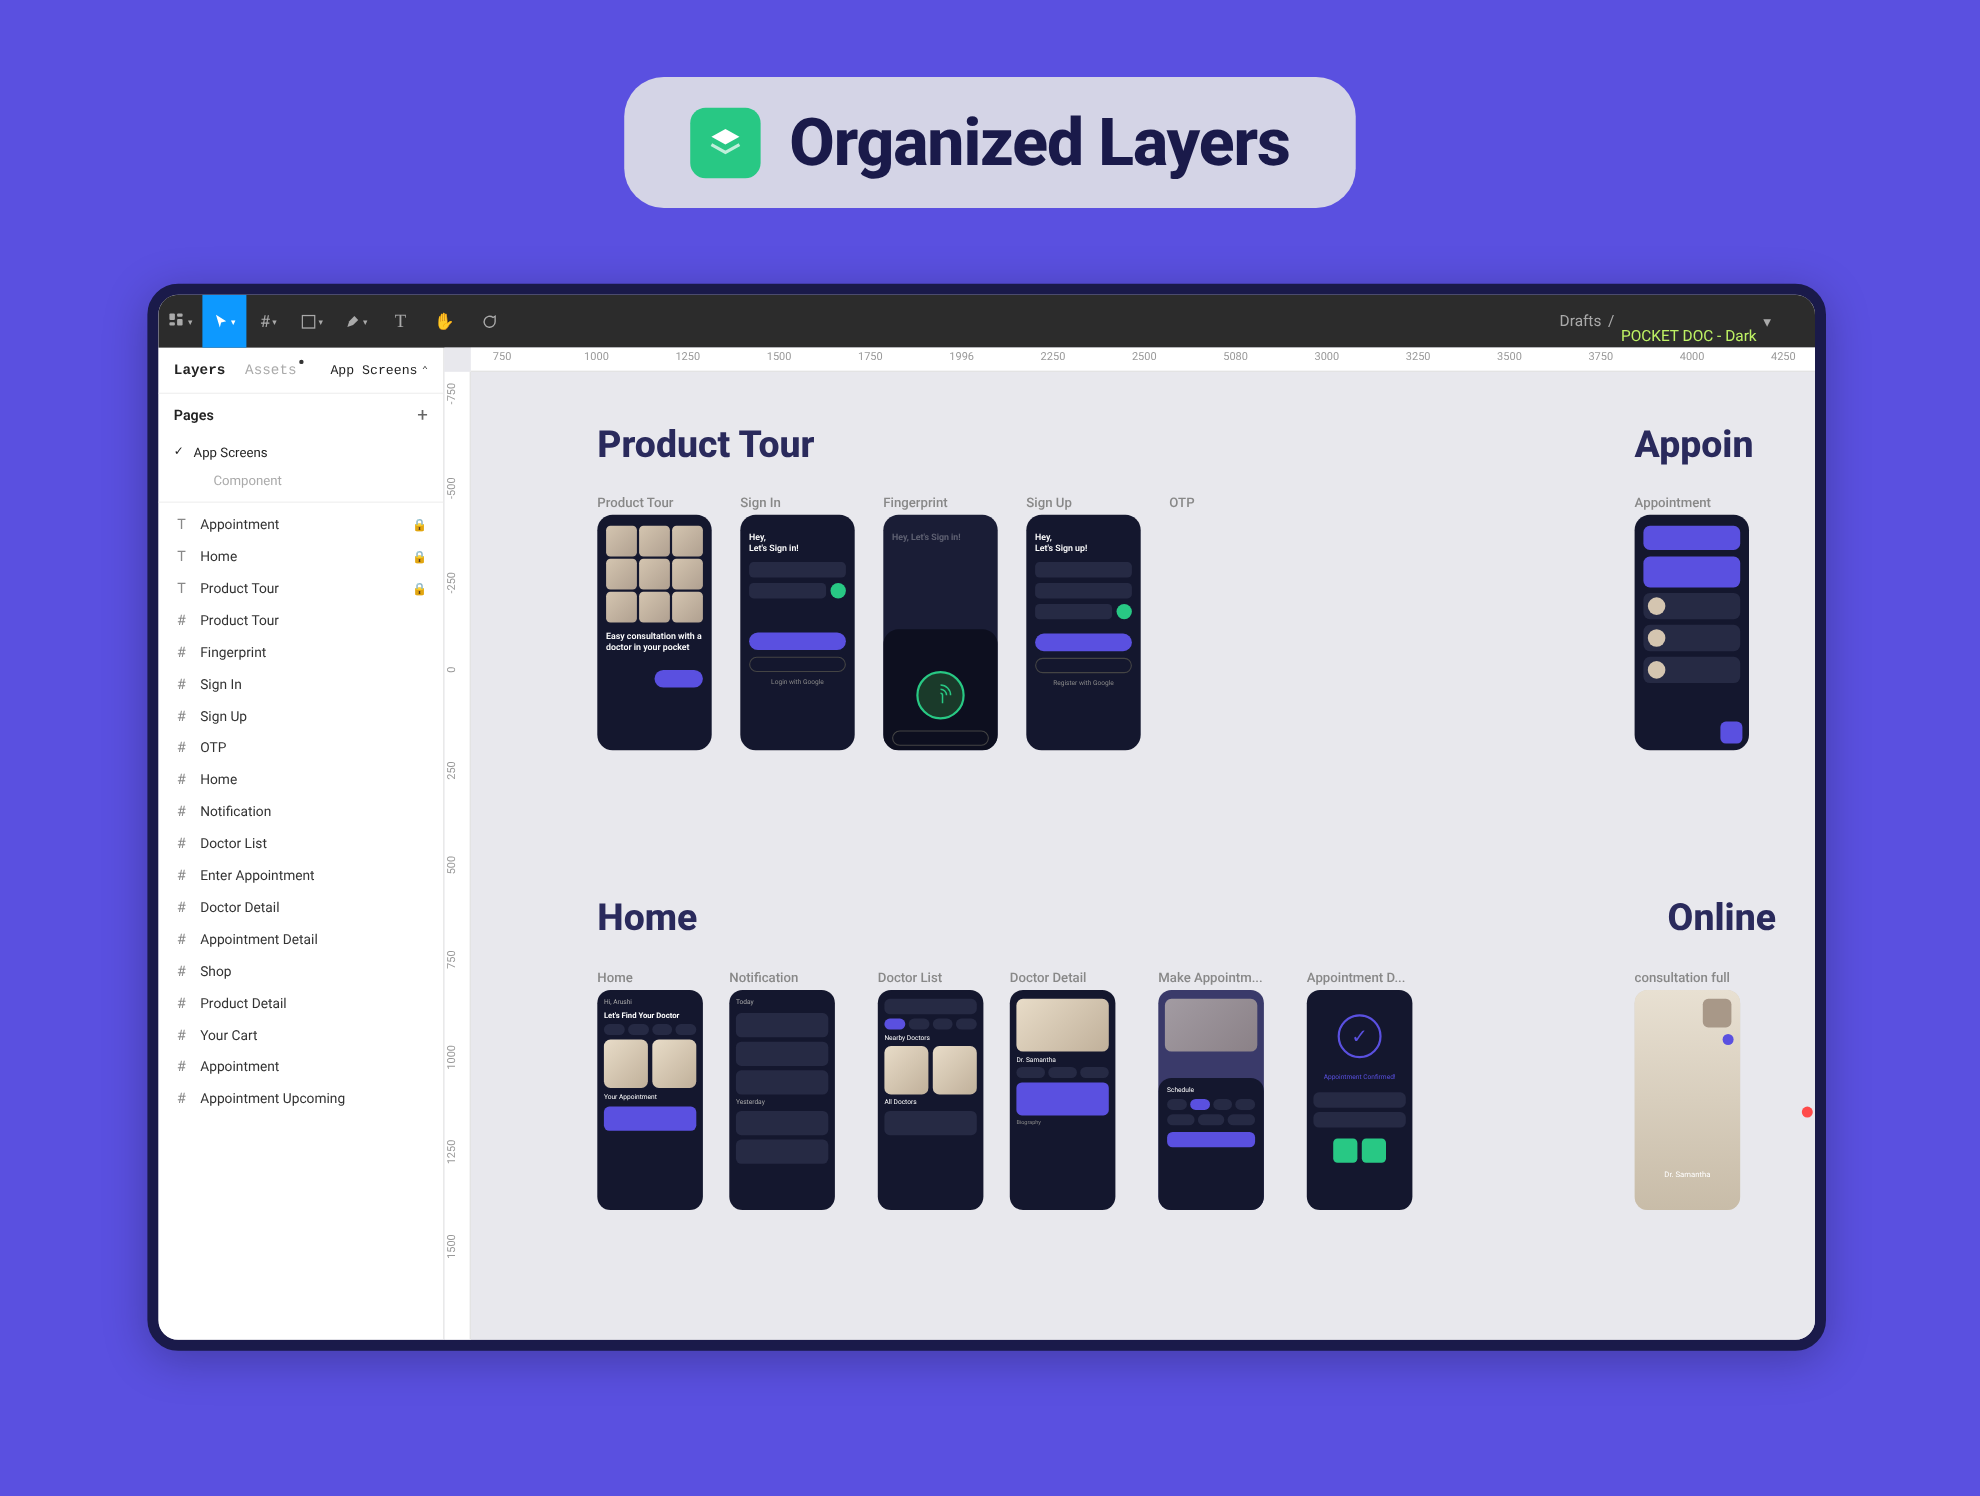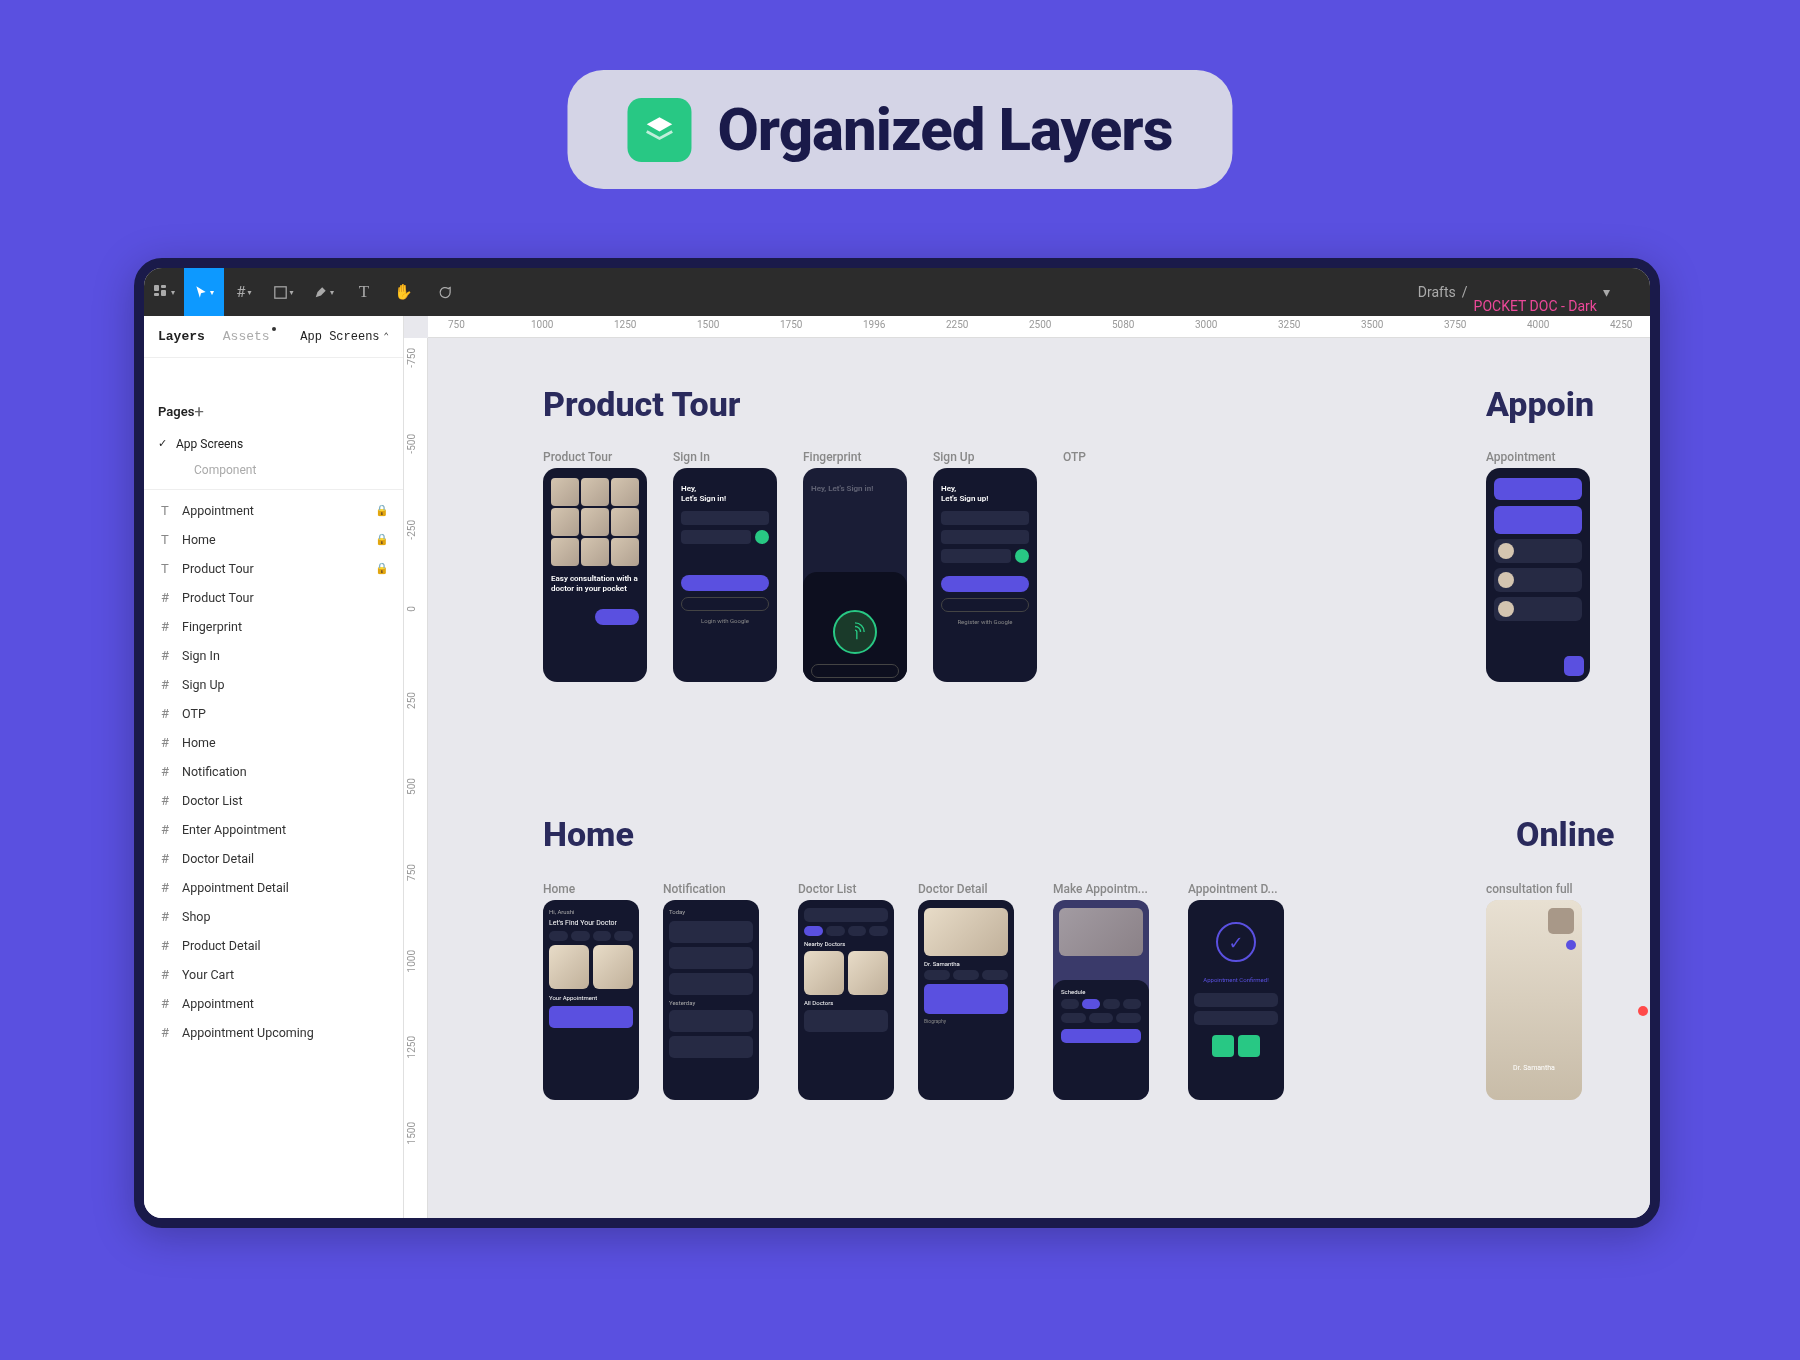--- a/index.html
+++ b/index.html
@@ -83,21 +83,21 @@
   .toolbar .breadcrumb {
     position: absolute;
     right: 40px;
     font-size: 14px;
     color: #aaa;
     display: flex;
     align-items: center;
     gap: 6px;
   }
   .toolbar .breadcrumb .file {
-    color: #ec4899;
+    color: #bef264;
     margin-top: 28px;
   }
 
   
   .workspace {
     display: flex;
     height: calc(100% - 48px);
   }
 
   .left-panel {
@@ -146,24 +146,24 @@
     gap: 4px;
   }
 
   .pages-section {
     padding: 10px 14px 6px;
     border-bottom: 1px solid #eee;
   }
   .pages-header {
     display: flex;
     align-items: center;
+    justify-content: space-between;
     font-weight: 600;
     color: #222;
     margin-bottom: 10px;
-    margin-top: 33px;
   }
   .pages-header .plus {
     font-size: 17px;
     color: #666;
     font-weight: 400;
   }
   .page-item {
     padding: 6px 0 6px 18px;
     color: #222;
     font-size: 12px;
@@ -760,21 +760,21 @@
         <div class="frame-label" style="top:544px;left:115px">Home</div>
         <div class="frame-label" style="top:544px;left:235px">Notification</div>
         <div class="frame-label" style="top:544px;left:370px">Doctor List</div>
         <div class="frame-label" style="top:544px;left:490px">Doctor Detail</div>
         <div class="frame-label" style="top:544px;left:625px">Make Appointm...</div>
         <div class="frame-label" style="top:544px;left:760px">Appointment D...</div>
         <div class="frame-label" style="top:544px;left:1058px">consultation full</div>
 
         <div class="phone2" style="top:562px;left:115px">
           <div style="font-size:6px;color:#aaa;margin-bottom:4px">Hi, Arushi</div>
-          <div style="font-size:7px;font-weight:400;margin-bottom:4px">Let's Find Your Doctor</div>
+          <div style="font-size:7px;font-weight:700;margin-bottom:4px">Let's Find Your Doctor</div>
           <div class="pill-row">
               <div></div>
               <div></div>
               <div></div>
               <div></div>
             </div>
           <div class="twocol">
               <div></div>
               <div></div>
             </div>

